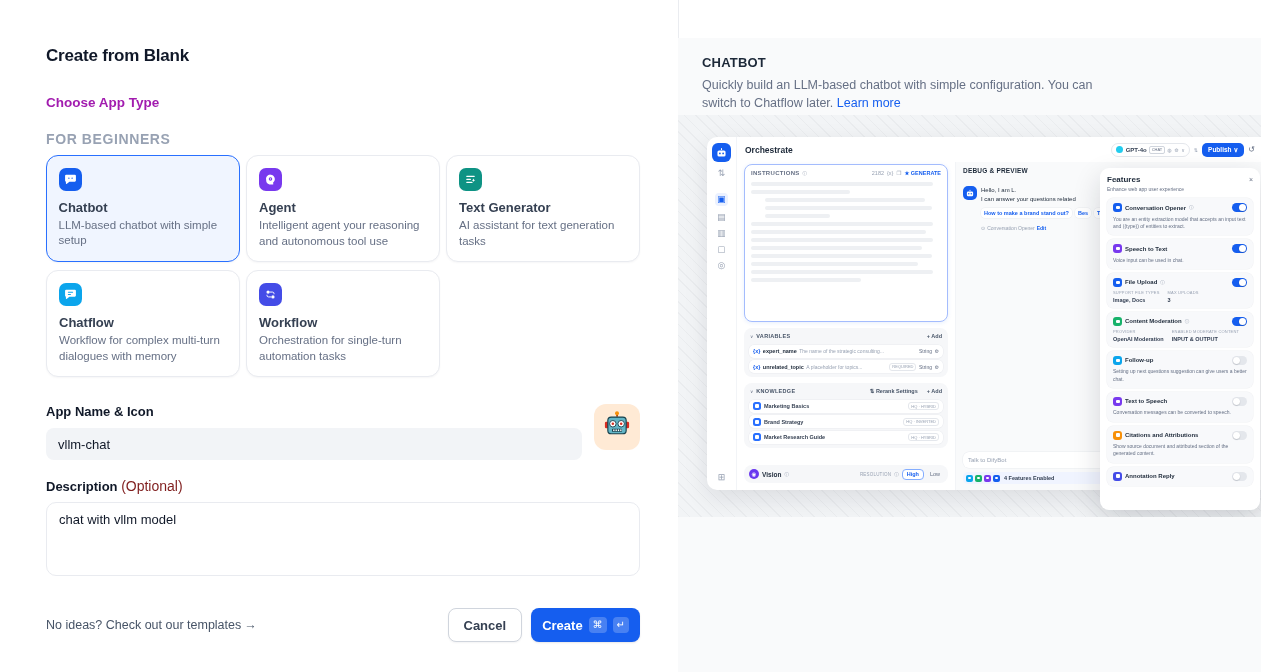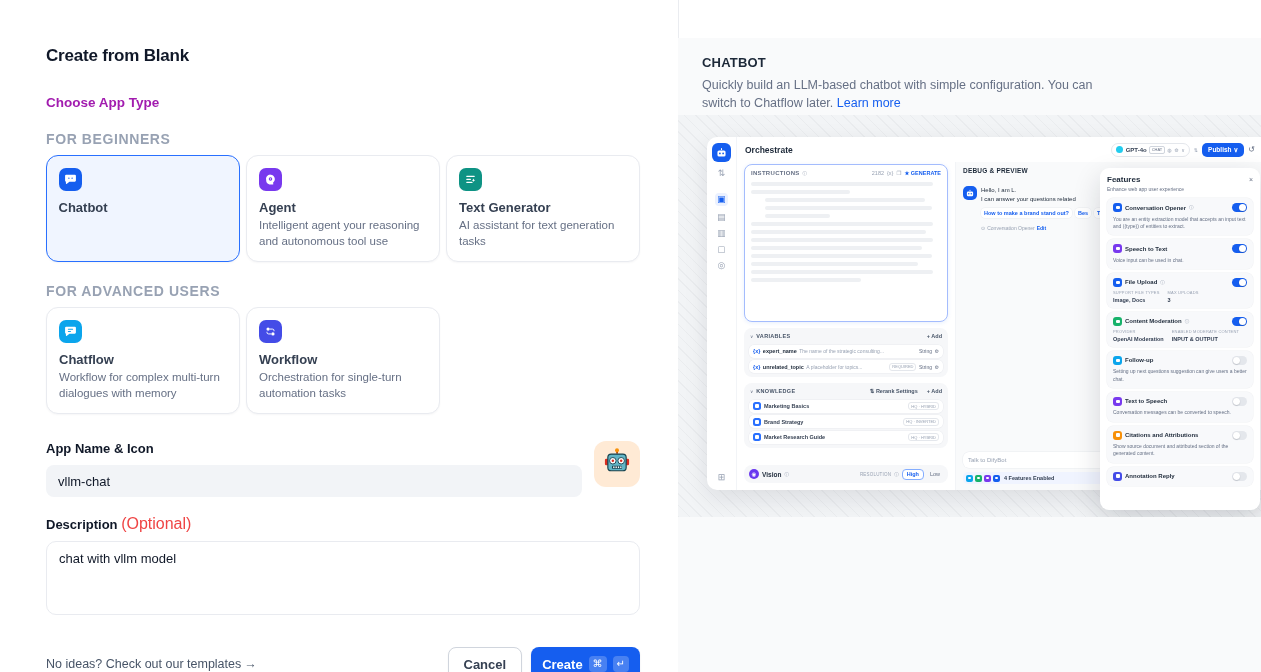--- a/index.html
+++ b/index.html
@@ -19,21 +19,21 @@
   .type-icon { width:23px; height:23px; border-radius:7px; display:flex; align-items:center; justify-content:center; }
   .type-icon svg { width:13px; height:13px; }
   .ic-chatbot{background:#155EEF} .ic-agent{background:#7839EE} .ic-textgen{background:#0E9384}
   .ic-chatflow{background:#0BA5EC} .ic-workflow{background:#444CE7}
   .type-title { margin-top:9px; font-size:13px; font-weight:700; color:#354052; }
   .type-desc { margin-top:3px; font-size:11.5px; line-height:1.35; color:#667085; }
 
   .name-block { display:flex; margin-top:27px; gap:12px; }
   .name-col { flex:1; }
   .field-label { font-size:13px; font-weight:700; color:#101828; }
-  .field-label .opt { font-weight:400; color:#ef4444; font-size:16px; }
+  .field-label .opt { font-weight:400; color:#7f1d1d; font-size:14px; }
   .name-input { margin-top:9px; width:100%; height:32px; background:#F2F4F7; border:none; border-radius:8px;
     padding:0 12px; font-size:13px; color:#101828; font-family:"Liberation Sans",sans-serif; outline:none; }
   .app-icon-btn { width:46px; height:46px; border-radius:12px; background:#FFEAD5; display:flex;
     align-items:center; justify-content:center; cursor:pointer; }
   .app-icon-btn svg { width:30px; height:30px; }
 
   .desc-block { margin-top:18px; }
   .desc-textarea { margin-top:8px; width:100%; height:74px; border:1px solid #E9EBF0; border-radius:10px;
     background:#fff; padding:9px 12px; font-size:13px; color:#101828; resize:none; outline:none;
     font-family:"Liberation Sans",sans-serif; }
@@ -186,20 +186,21 @@
     <div class="cards-row">
       <div class="type-card selected">
         <div class="type-icon ic-chatbot">
           <svg viewBox="0 0 24 24">
               <path d="M4 3h16a2 2 0 0 1 2 2v9a2 2 0 0 1-2 2H10l-5.2 4.2c-.5.4-1.3 0-1.3-.7V16a2 2 0 0 1-1.5-2V5a2 2 0 0 1 2-2z" fill="#fff"></path>
               <circle cx="9" cy="9.5" r="1.3" fill="#155EEF"></circle>
               <circle cx="15" cy="9.5" r="1.3" fill="#155EEF"></circle>
             </svg>
         </div>
         <div class="type-title">Chatbot</div>
+        <div class="type-desc">LLM-based chatbot with simple setup</div>
       </div>
       <div class="type-card">
         <div class="type-icon ic-agent">
           <svg viewBox="0 0 24 24">
               <path d="M12 3a8 8 0 0 1 8 8c0 2.5-1.2 4.7-3 6.2V21h-7a8 8 0 0 1-6-7.7A8 8 0 0 1 12 3z" fill="#fff"></path>
               <circle cx="12" cy="11" r="3.2" fill="#7839EE"></circle>
               <circle cx="12" cy="11" r="1.2" fill="#fff"></circle>
             </svg>
         </div>
         <div class="type-title">Agent</div>
@@ -212,21 +213,20 @@
               <rect x="4" y="10.5" width="9" height="2.4" rx="1.2" fill="#fff"></rect>
               <rect x="4" y="16" width="12" height="2.4" rx="1.2" fill="#fff"></rect>
               <path d="M17.5 10l1 2.3 2.3 1-2.3 1-1 2.3-1-2.3-2.3-1 2.3-1z" fill="#fff"></path>
             </svg>
         </div>
         <div class="type-title">Text Generator</div>
         <div class="type-desc">AI assistant for text generation tasks</div>
       </div>
     </div>
 
-    <div class="group-label">FOR ADVANCED USERS</div>
     <div class="cards-row">
       <div class="type-card">
         <div class="type-icon ic-chatflow">
           <svg viewBox="0 0 24 24">
               <path d="M4 3h16a2 2 0 0 1 2 2v9a2 2 0 0 1-2 2H10l-5.2 4.2c-.5.4-1.3 0-1.3-.7V16a2 2 0 0 1-1.5-2V5a2 2 0 0 1 2-2z" fill="#fff"></path>
               <rect x="7" y="7" width="10" height="1.8" rx="0.9" fill="#0BA5EC"></rect>
               <rect x="7" y="11" width="6" height="1.8" rx="0.9" fill="#0BA5EC"></rect>
             </svg>
         </div>
         <div class="type-title">Chatflow</div>

